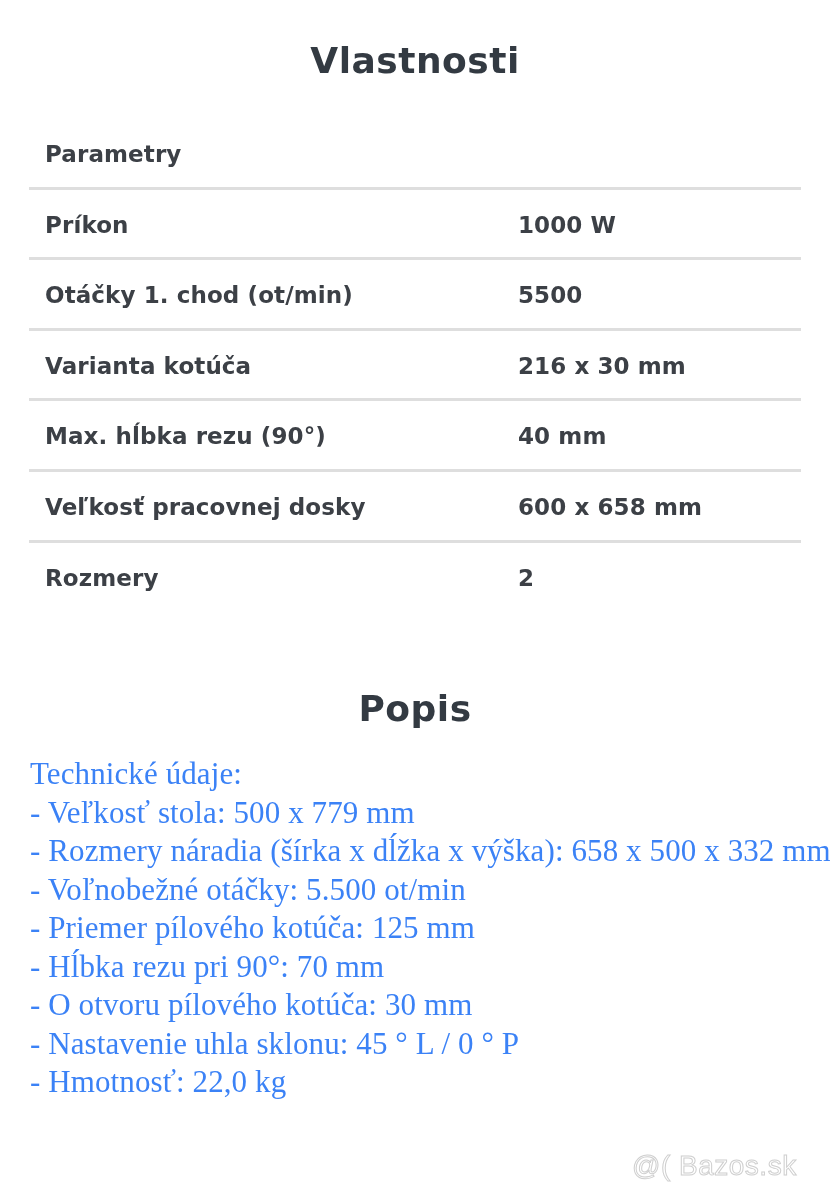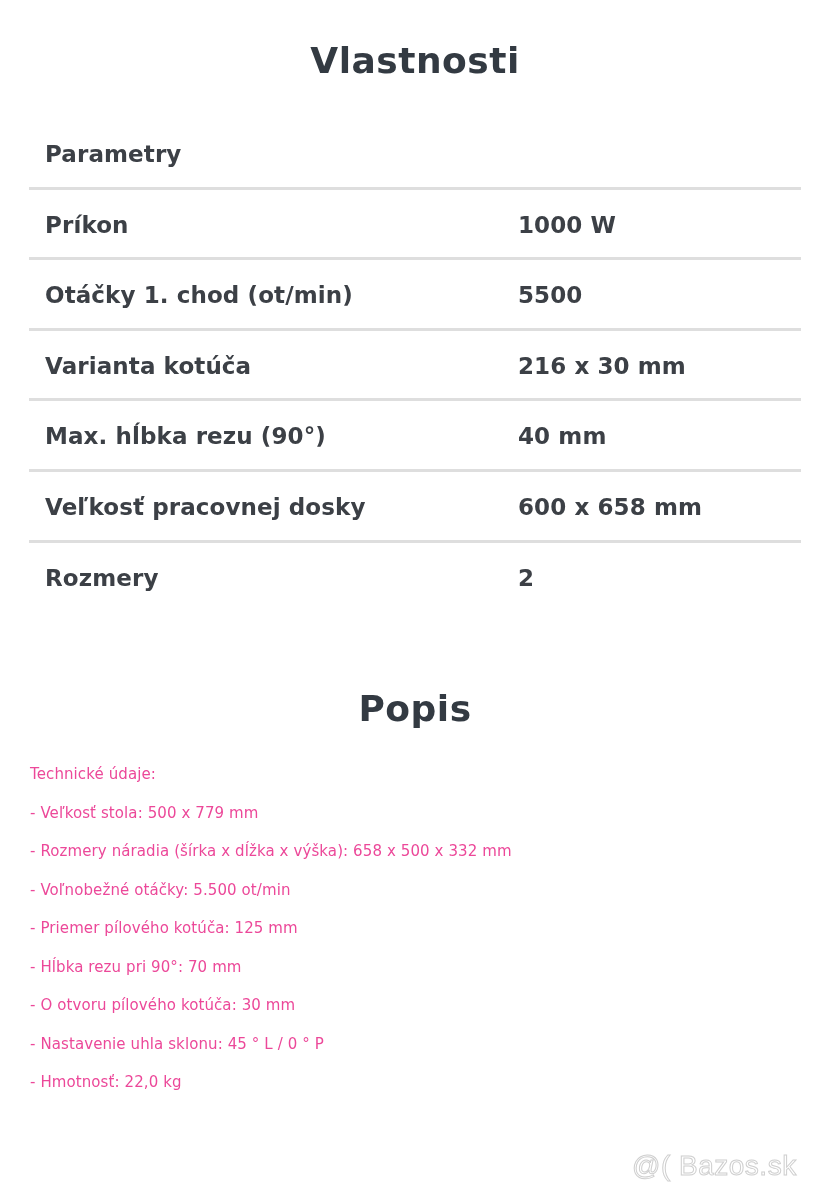--- a/index.html
+++ b/index.html
@@ -18,21 +18,21 @@
   .row { position: relative; height: 70.6px; }
   .row .cell {
     position: absolute; top: 0; height: 67.6px; line-height: 70px;
     font-size: 23px; color: #3c4046; font-weight: bold; letter-spacing: 0.1px;
   }
   .row .lbl { left: 16px; }
   .row .val { left: 489px; }
   .row .line { position: absolute; left: 0; right: 0; bottom: 0; height: 3px; background: #dedede; }
   .desc {
     position: absolute; left: 30px; top: 755px; width: 790px;
-    font-size: 15px; color: #ec4899; line-height: 38.5px; letter-spacing: 0.1px;
+    font-size: 31px; color: #3b82f6; line-height: 38.5px; letter-spacing: 0.1px; font-family: Liberation Serif, serif;
   }
   .desc div { white-space: nowrap; }
   .wm {
     position: absolute; left: 632px; top: 1150px; font-size: 28px;
     color: #ffffff; font-family: "Liberation Sans", sans-serif;
     -webkit-text-stroke: 1px #cfcfcf; letter-spacing: 0.5px;
   }
 </style>
 </head>
 <body>

